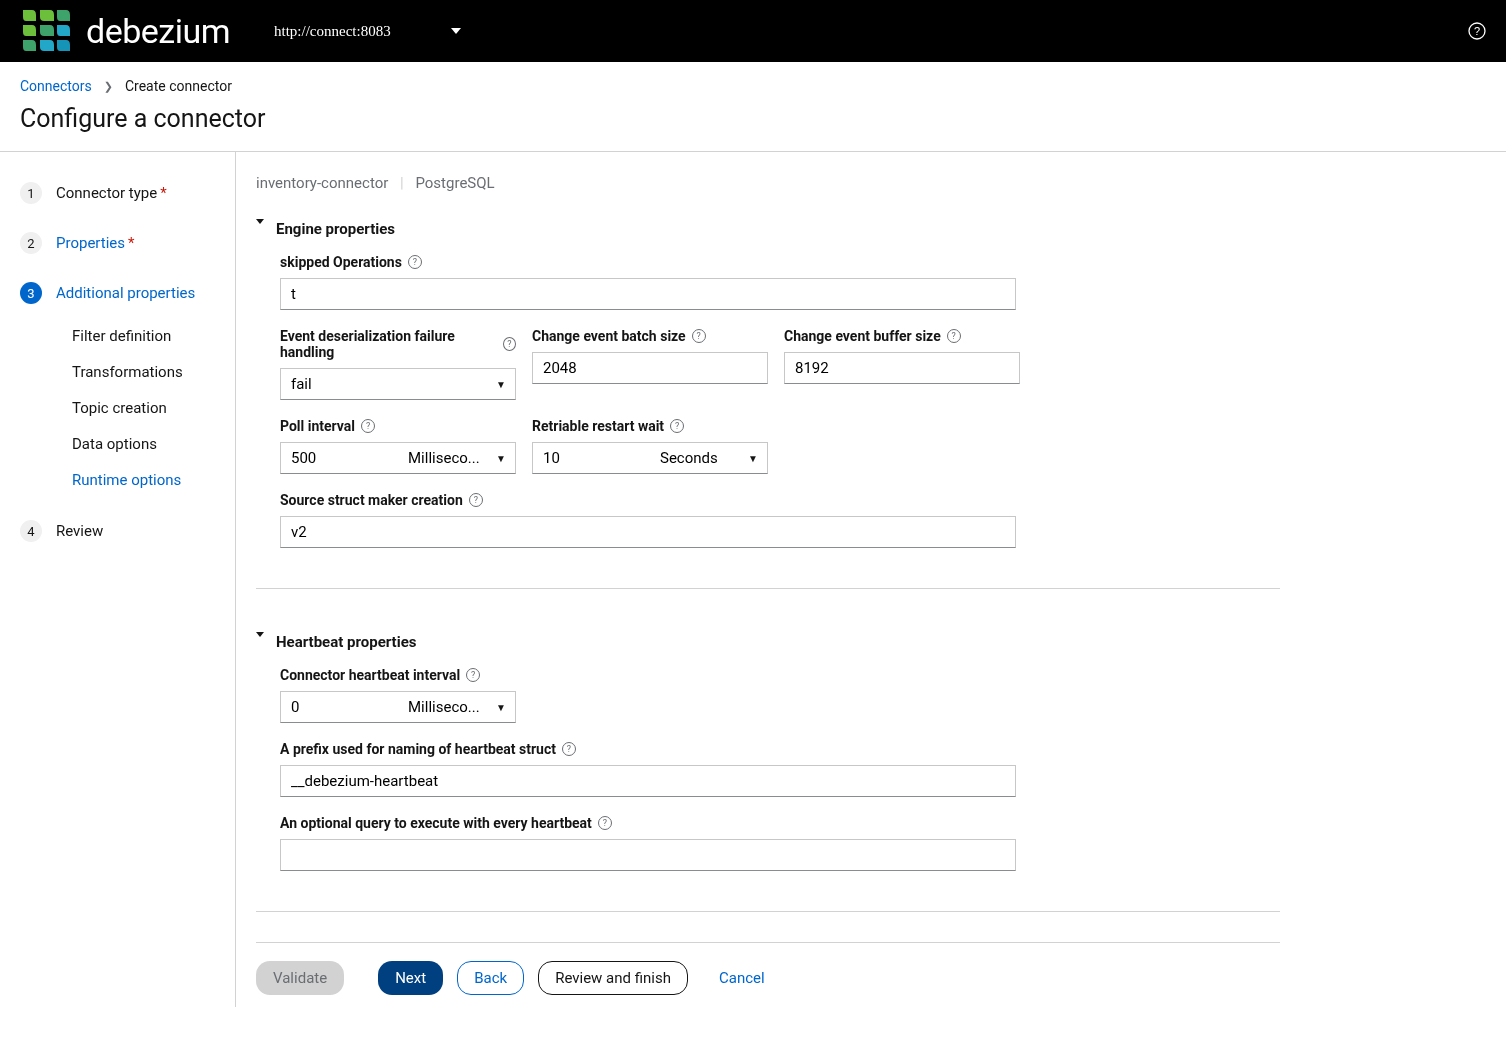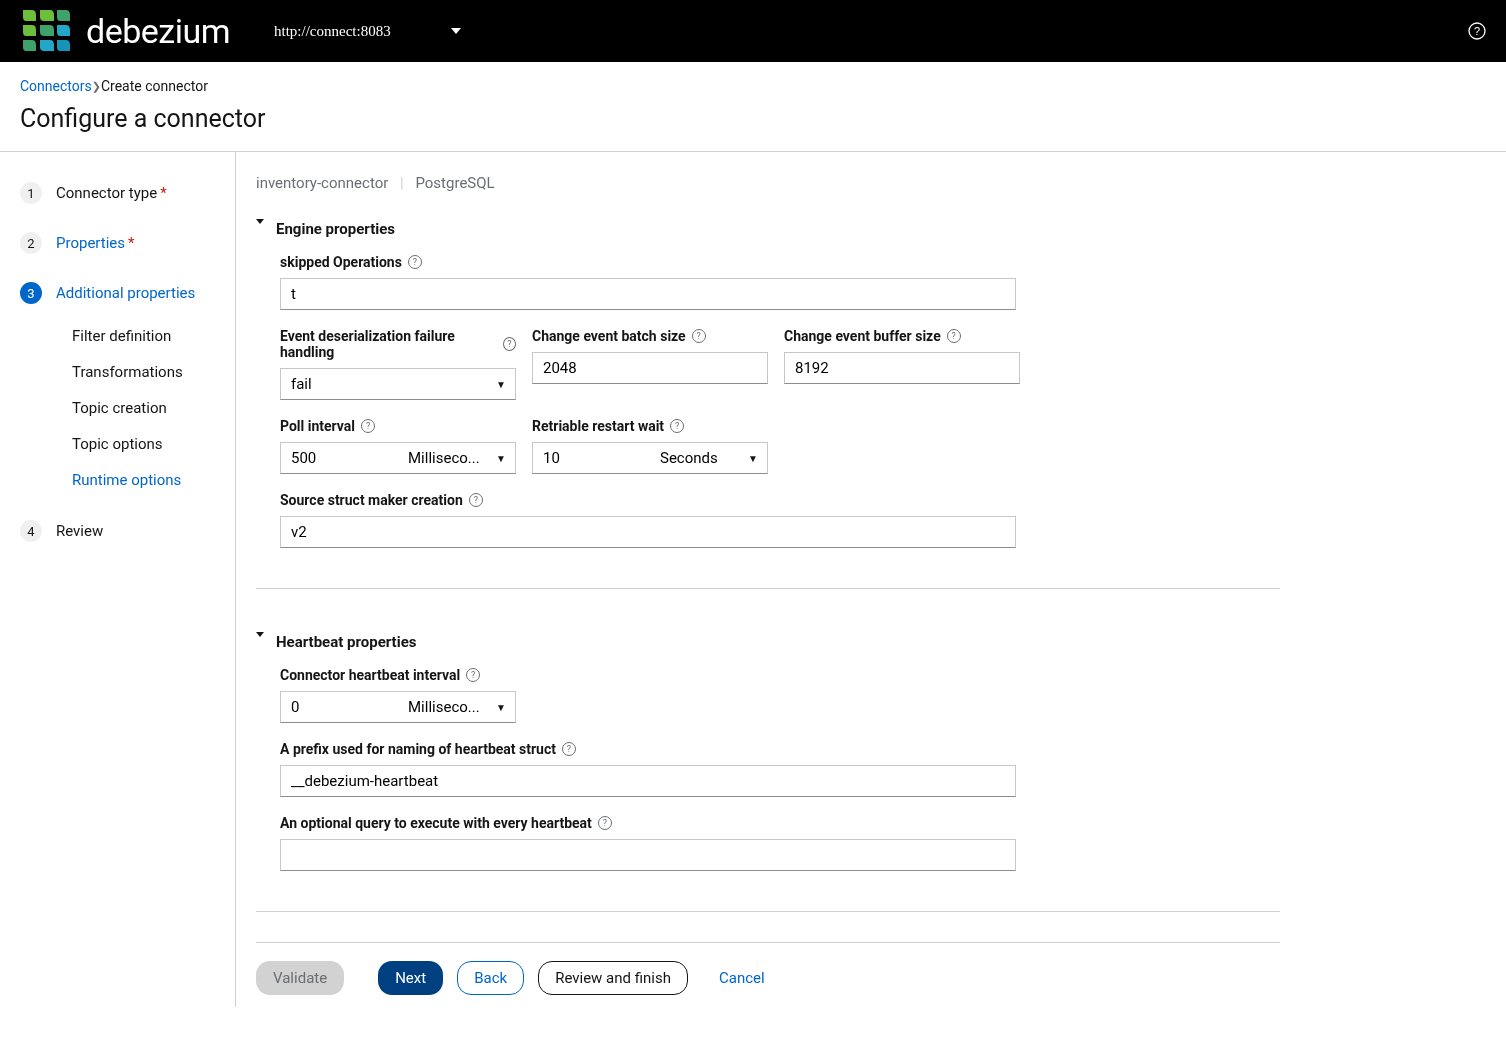--- a/index.html
+++ b/index.html
@@ -39,20 +39,21 @@
   }
   .header-spacer { flex: 1; }
   .help-icon { width: 18px; height: 18px; cursor: pointer; }
 
   
   .breadcrumb {
     padding: 16px 20px 10px 20px;
     font-size: 14px;
     display: flex;
     align-items: center;
+    gap: 12px;
   }
   .breadcrumb a { color: #0066cc; text-decoration: none; cursor: pointer; }
   .breadcrumb .sep { color: #6a6e73; font-size: 11px; }
   .breadcrumb .cur { color: #151515; }
 
   
   .page-title {
     padding: 0 20px 18px 20px;
     font-size: 25px;
     font-weight: 400;
@@ -295,21 +296,21 @@
       <span><span class="label">Properties</span><span class="req">*</span></span>
     </div>
     <div class="wizard-step link">
       <span class="step-badge active">3</span>
       <span class="label">Additional properties</span>
     </div>
     <div class="wizard-substeps">
       <div class="wizard-sub">Filter definition</div>
       <div class="wizard-sub">Transformations</div>
       <div class="wizard-sub">Topic creation</div>
-      <div class="wizard-sub">Topic options</div>
+      <div class="wizard-sub">Data options</div>
       <div class="wizard-sub active">Runtime options</div>
     </div>
     <div class="wizard-step">
       <span class="step-badge">4</span>
       <span class="label">Review</span>
     </div>
   </nav>
 
   <main class="main">
     <div class="conn-hdr">

